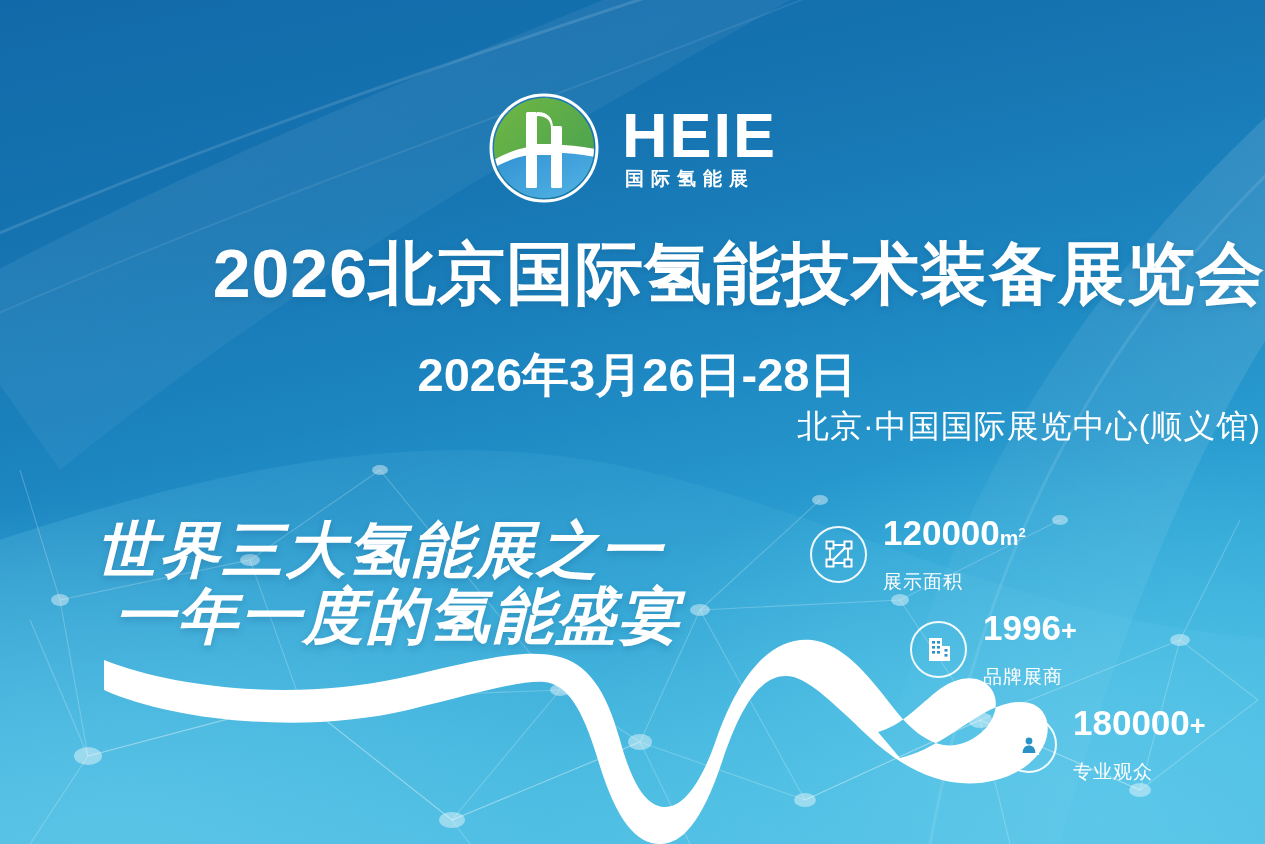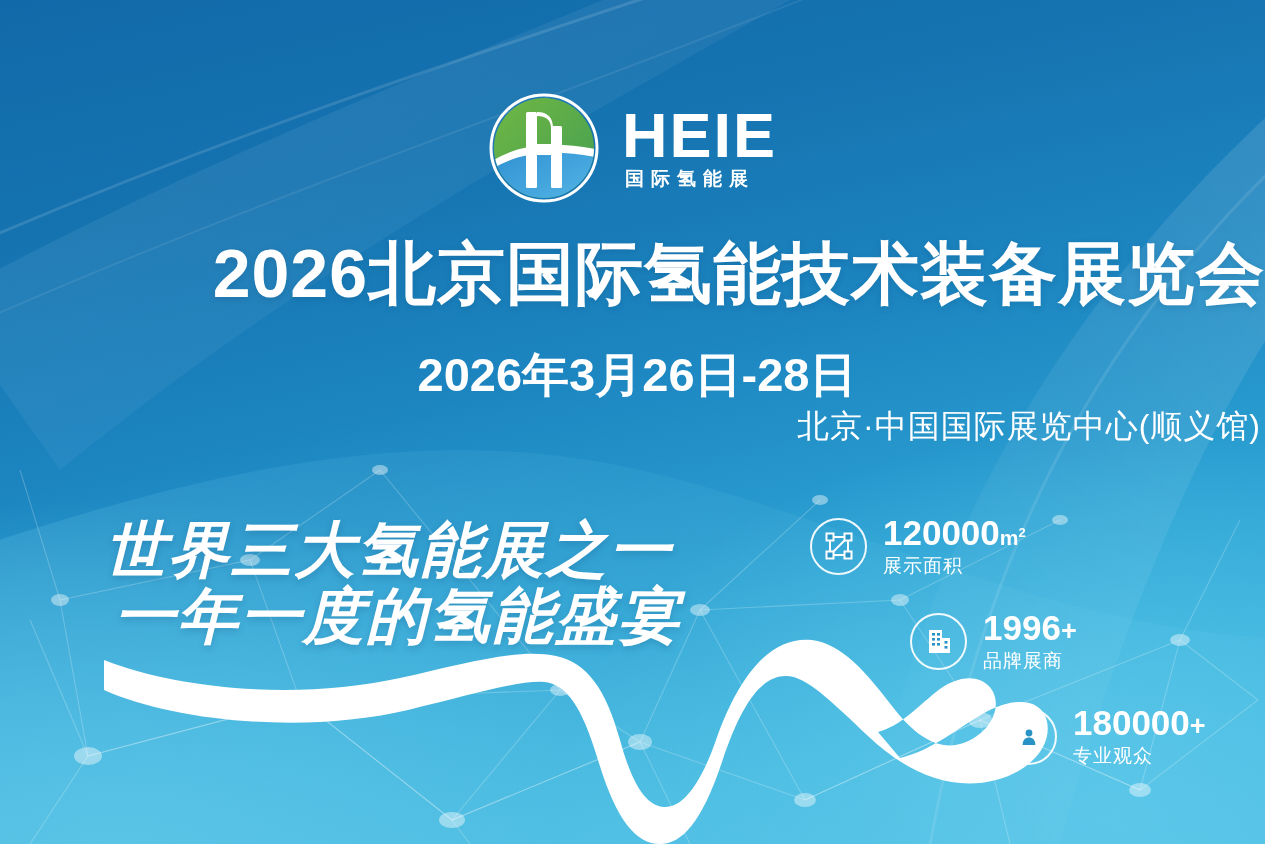--- a/index.html
+++ b/index.html
@@ -58,38 +58,37 @@
     text-align:right; color:#ffffff;
     font-size:32px; font-weight:normal; letter-spacing:1px; line-height:1.2;
   }
 
   
   .slogan{
     position:absolute; left:96px; top:519px;
     color:#ffffff; font-weight:bold; font-style:italic;
     font-size:61px; line-height:1.02; letter-spacing:2px;
     text-shadow:0 3px 7px rgba(12,70,112,.22);
-    text-align:center;
   }
   .slogan-l1{ display:block; }
   .slogan-l2{ display:block; padding-left:18px; margin-top:4px; }
 
   
   .stats{ position:absolute; left:810px; top:515px; width:455px; height:300px; }
   .stat{ position:absolute; display:flex; align-items:center; gap:16px; }
   .stat-1{ left:0px;   top:0px;  }
   .stat-2{ left:100px; top:95px; }
   .stat-3{ left:190px; top:190px;}
   .stat-icon{
     width:57px; height:57px; flex:0 0 auto;
     border:2px solid rgba(255,255,255,.92); border-radius:50%;
     display:flex; align-items:center; justify-content:center;
   }
   .stat-icon svg{ display:block; }
-  .stat-body{ display:flex; flex-direction:column; }
+  .stat-body{ display:flex; flex-direction:column;gap:16px; }
   .stat-value{
     color:#ffffff; font-weight:bold; font-size:35px; line-height:1.05;
     letter-spacing:0px; white-space:nowrap;
   }
   .stat-value .unit{ font-size:21px; font-weight:bold; }
   .stat-value .unit sup{ font-size:13px; vertical-align:super; }
   .stat-value .plus{ font-size:27px; font-weight:bold; }
   .stat-label{
     color:#ffffff; font-size:19px; line-height:1.25; margin-top:2px;
     letter-spacing:1px; white-space:nowrap;

